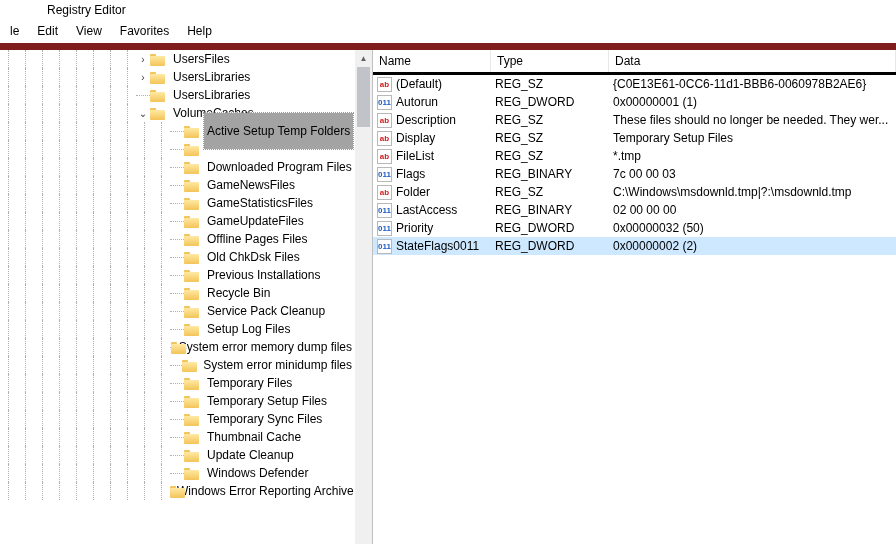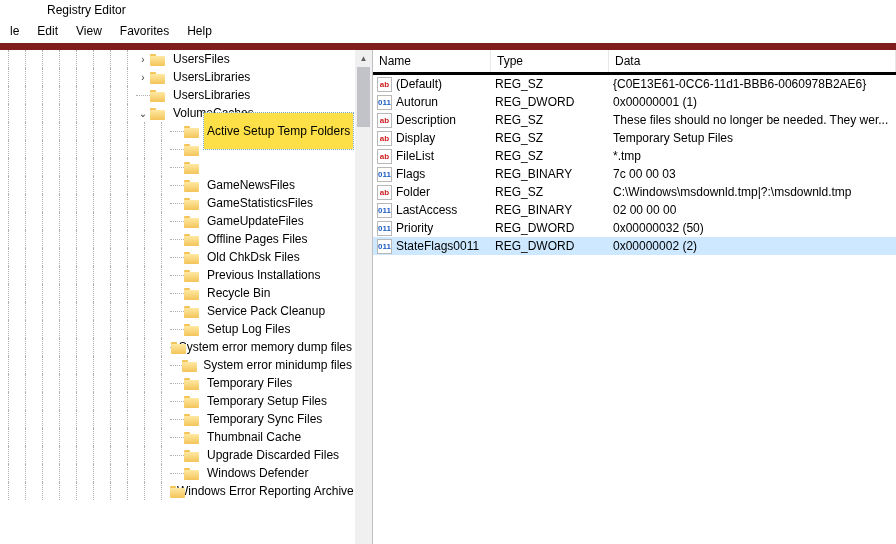--- a/index.html
+++ b/index.html
@@ -129,21 +129,21 @@
     position:absolute;
     left:0; top:4px;
     width:15px; height:10px;
     background:linear-gradient(#ffe9a3,#f3c458);
     border-radius:1px;
   }
   .node-label {
     padding: 11px 3px;
   }
   .node-label.sel {
-    background: #fde047;
+    background: #a3a3a3;
     outline: 1px dotted #7aa7c7;
   }
   
   .list-pane {
     flex: 1;
     overflow: hidden;
   }
   .list-header {
     display: flex;
     border-bottom: 3px solid #000000;
@@ -304,20 +304,21 @@
             <span class="guide"></span>
             <span class="guide"></span>
             <span class="guide"></span>
             <span class="guide"></span>
             <span class="guide"></span>
             <span class="guide"></span>
             <span class="guide"></span>
           </span>
           <span class="expander-space"></span>
           <span class="folder-icon"></span>
+          <span class="node-label">Downloaded Program Files</span>
         </div>
         <div class="tree-row">
           <span class="guides">
             <span class="guide"></span>
             <span class="guide"></span>
             <span class="guide"></span>
             <span class="guide"></span>
             <span class="guide"></span>
             <span class="guide"></span>
             <span class="guide"></span>
@@ -575,21 +576,21 @@
             <span class="guide"></span>
             <span class="guide"></span>
             <span class="guide"></span>
             <span class="guide"></span>
             <span class="guide"></span>
             <span class="guide"></span>
             <span class="guide"></span>
           </span>
           <span class="expander-space"></span>
           <span class="folder-icon"></span>
-          <span class="node-label">Upgrade Discarded Files</span>
+          <span class="node-label">Update Cleanup</span>
         </div>
         <div class="tree-row">
           <span class="guides">
             <span class="guide"></span>
             <span class="guide"></span>
             <span class="guide"></span>
             <span class="guide"></span>
             <span class="guide"></span>
             <span class="guide"></span>
             <span class="guide"></span>

